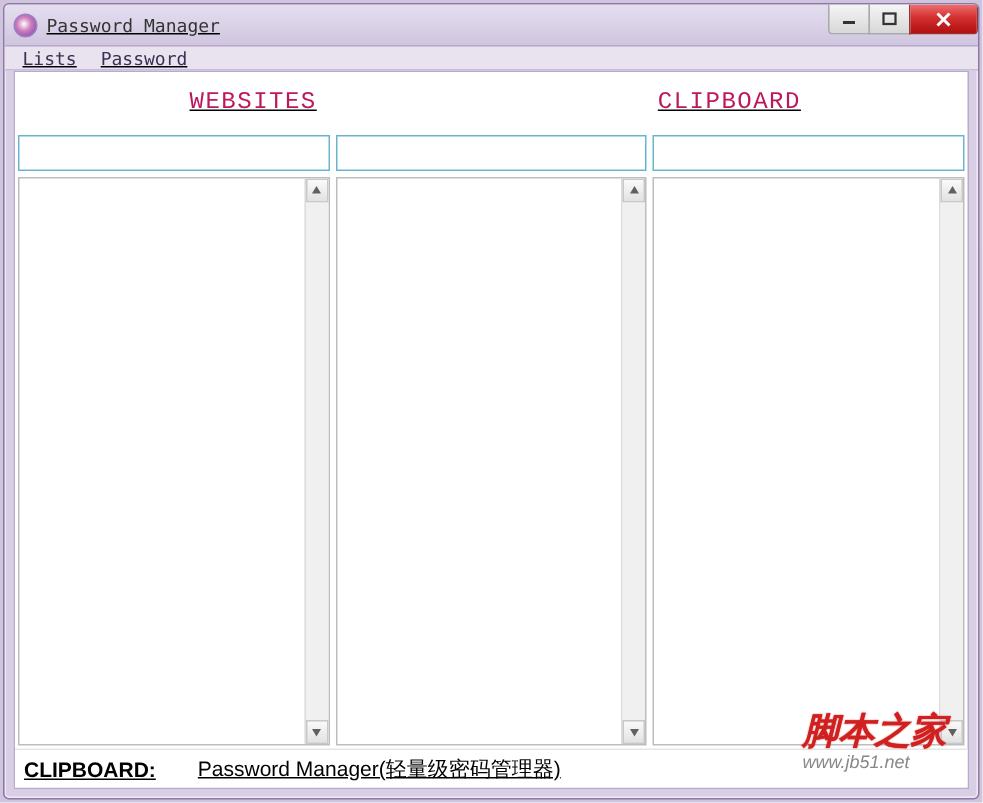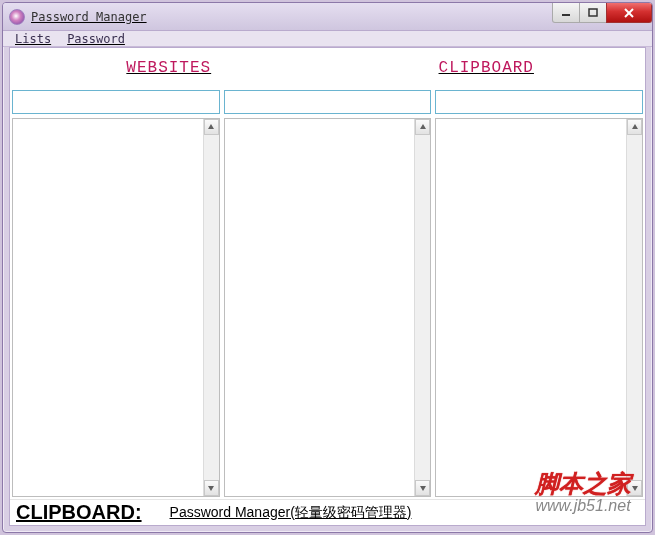--- a/index.html
+++ b/index.html
@@ -171,42 +171,42 @@
   
   .statusbar {
     height: 26px;
     display: flex;
     align-items: center;
     padding: 0 6px;
     background: #fff;
     border-top: 1px solid #e5e5e5;
     font-family: Arial, sans-serif;
   }
-  .status-label { font-weight: bold; font-size: 20px; margin-right: 4px; }
+  .status-label { font-weight: bold; font-size: 14px; margin-right: 4px; }
   .status-value { font-size: 14px; margin-left: 24px; }
   
   .watermark {
     position: absolute;
     right: 14px;
     bottom: 10px;
-    text-align: center;
+    text-align: left;
     pointer-events: none;
     line-height: 1.1;
   }
   .watermark .cn {
     font-family: "KaiTi","STKaiti","SimSun",serif;
     font-size: 24px;
     color: #d02020;
     font-weight: bold;
     font-style: italic;
     text-shadow: 0 0 1px #d02020;
   }
   .watermark .url {
     font-family: Arial, sans-serif;
-    font-size: 16px;
+    font-size: 12px;
     color: #888;
     font-style: italic;
   }
 </style>
 </head>
 <body>
 
 <div class="window">
 
   <div class="titlebar">

